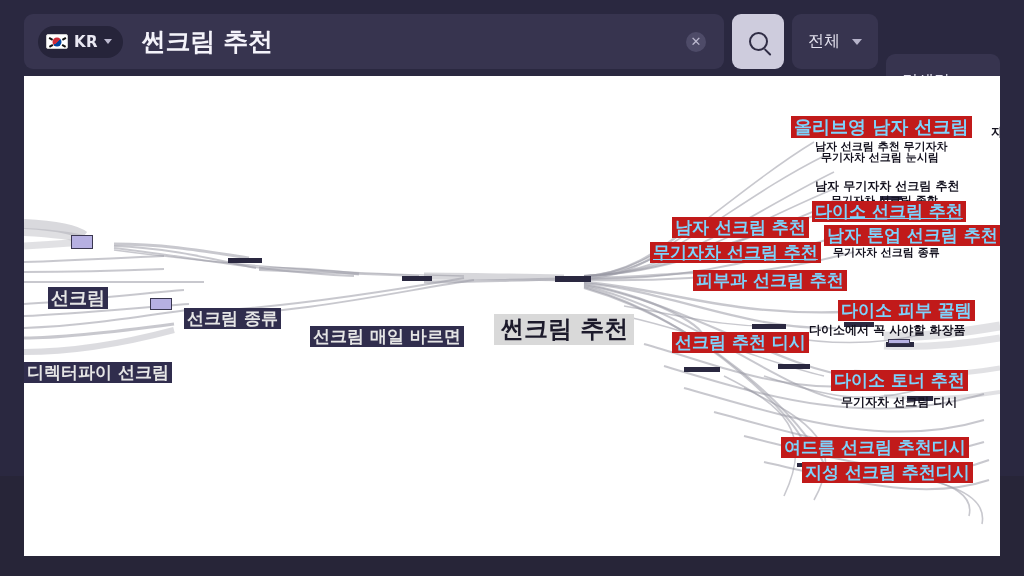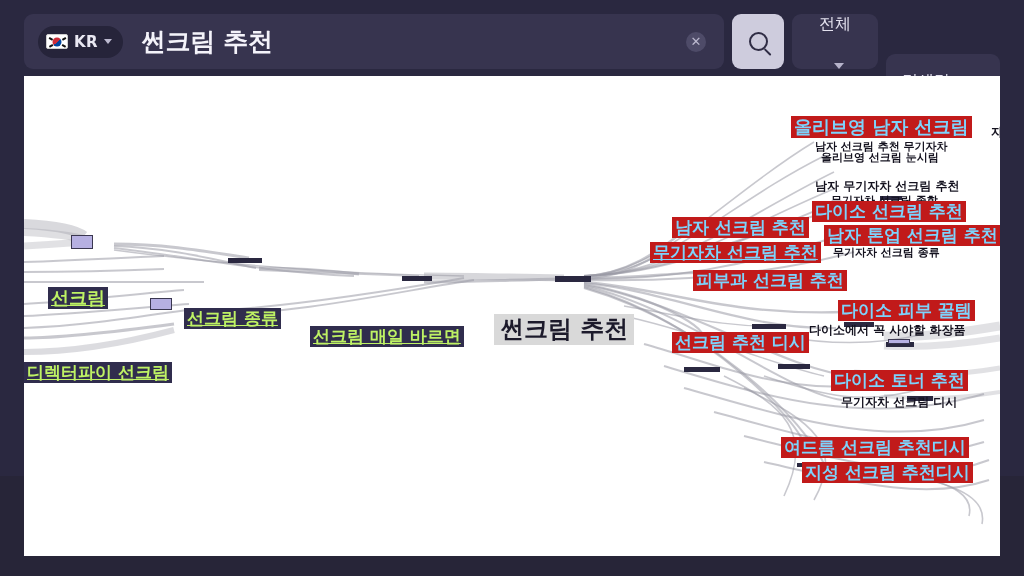--- a/index.html
+++ b/index.html
@@ -144,21 +144,21 @@
     top: 14px;
     height: 55px;
     background: #37344f;
     border-radius: 9px;
     display: flex;
     align-items: center;
     justify-content: space-between;
     padding: 0 16px;
     box-sizing: border-box;
   }
-  .dd-1 { left: 792px; width: 86px; flex-direction: column; }
+  .dd-1 { left: 792px; width: 86px; }
   .dd-2 { left: 886px; width: 114px; margin-top: 40px; }
   .dd-label {
     color: #e3e1ee;
     font-size: 16px;
     font-weight: 500;
   }
   .dd-chev {
     width: 0; height: 0;
     border-left: 5.5px solid transparent;
     border-right: 5.5px solid transparent;
@@ -185,21 +185,21 @@
   .nodebar.dark { background: #2a2840; border-color: #2a2840; }
 
   .lbl {
     position: absolute;
     white-space: nowrap;
     font-weight: 700;
     line-height: 1.12;
     padding: 1px 3px;
     box-sizing: border-box;
   }
-  .lbl.navy   { background: #302d4d; color: #bef264; text-decoration: underline; }
+  .lbl.navy   { background: #302d4d; color: #e5e5e5; }
   .lbl.red    { background: #c11a1a; color: #7dd3fc; }
   .lbl.grey   { background: #d9d9d9; color: #1c1a2b; }
   .lbl.plain  { background: transparent; color: #14121f; font-weight: 700; }
 </style>
 </head>
 <body>
 
 <div id="app">
 
   <div class="header">
@@ -328,24 +328,24 @@
 
     <div class="lbl navy" style="left:24px; top:211px; font-size:18px;">선크림</div>
     <div class="lbl navy" style="left:160px; top:232px; font-size:17px;">선크림 종류</div>
     <div class="lbl navy" style="left:286px; top:250px; font-size:17px;">선크림 매일 바르면</div>
     <div class="lbl navy" style="left:0px; top:286px; font-size:17px;">디렉터파이 선크림</div>
 
     <div class="lbl grey" style="left:470px; top:238px; font-size:24px; padding:2px 6px;">썬크림 추천</div>
 
     <div class="lbl red" style="left:767px; top:40px; font-size:18px;">올리브영 남자 선크림</div>
     <div class="lbl plain" style="left:788px; top:64px; font-size:11px;">남자 선크림 추천 무기자차</div>
-    <div class="lbl plain" style="left:794px; top:75px; font-size:11px;">올리브영 선크림 눈시림</div>
+    <div class="lbl plain" style="left:794px; top:75px; font-size:11px;">무기자차 선크림 눈시림</div>
     <div class="lbl plain" style="left:788px; top:103px; font-size:12px;">남자 무기자차 선크림 추천</div>
     <div class="lbl plain" style="left:804px; top:118px; font-size:11px;">무기자차 선크림 종합</div>
-    <div class="lbl red" style="left:788px; top:125px; font-size:17px;">다이소 선크림 추천</div>
+    <div class="lbl red" style="left:788px; top:125px; font-size:17px;text-decoration:underline;">다이소 선크림 추천</div>
     <div class="lbl red" style="left:800px; top:149px; font-size:17px;">남자 톤업 선크림 추천</div>
     <div class="lbl red" style="left:648px; top:141px; font-size:17px;">남자 선크림 추천</div>
     <div class="lbl red" style="left:626px; top:166px; font-size:17px;text-decoration:underline;">무기자차 선크림 추천</div>
     <div class="lbl plain" style="left:806px; top:170px; font-size:11px;">무기자차 선크림 종류</div>
     <div class="lbl red" style="left:669px; top:194px; font-size:17px;">피부과 선크림 추천</div>
     <div class="lbl red" style="left:814px; top:224px; font-size:17px;">다이소 피부 꿀템</div>
     <div class="lbl plain" style="left:782px; top:247px; font-size:12px;">다이소에서 꼭 사야할 화장품</div>
     <div class="lbl red" style="left:807px; top:294px; font-size:17px;">다이소 토너 추천</div>
     <div class="lbl red" style="left:648px; top:256px; font-size:17px;">선크림 추천 디시</div>
     <div class="lbl plain" style="left:814px; top:319px; font-size:12px;">무기자차 선크림 디시</div>

